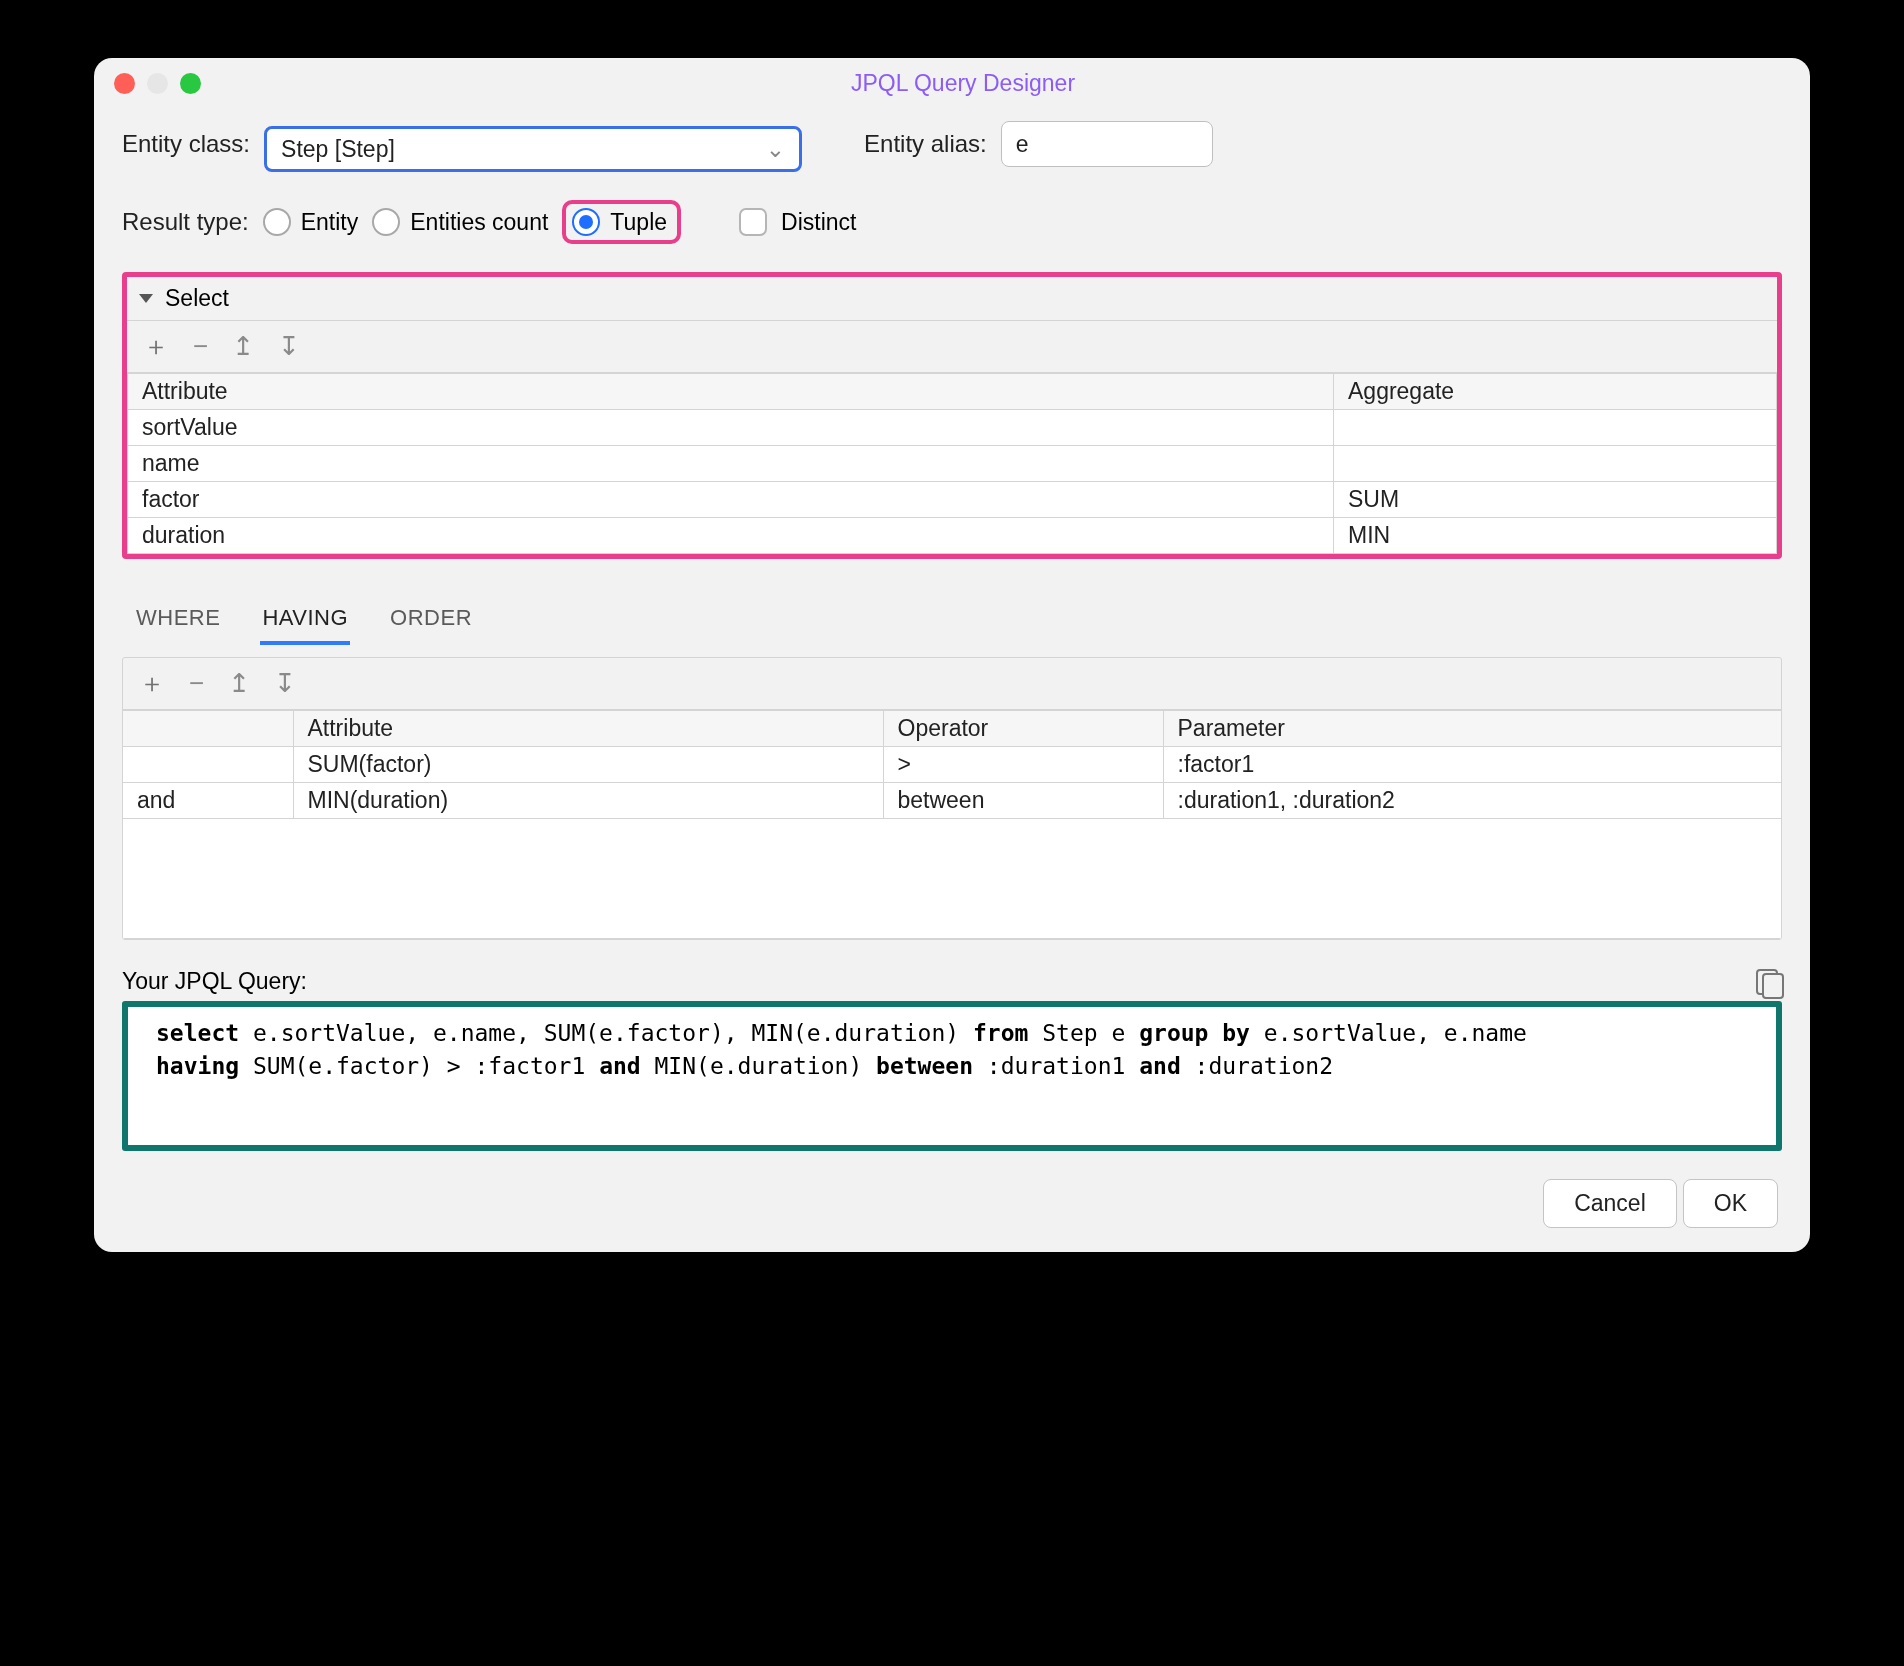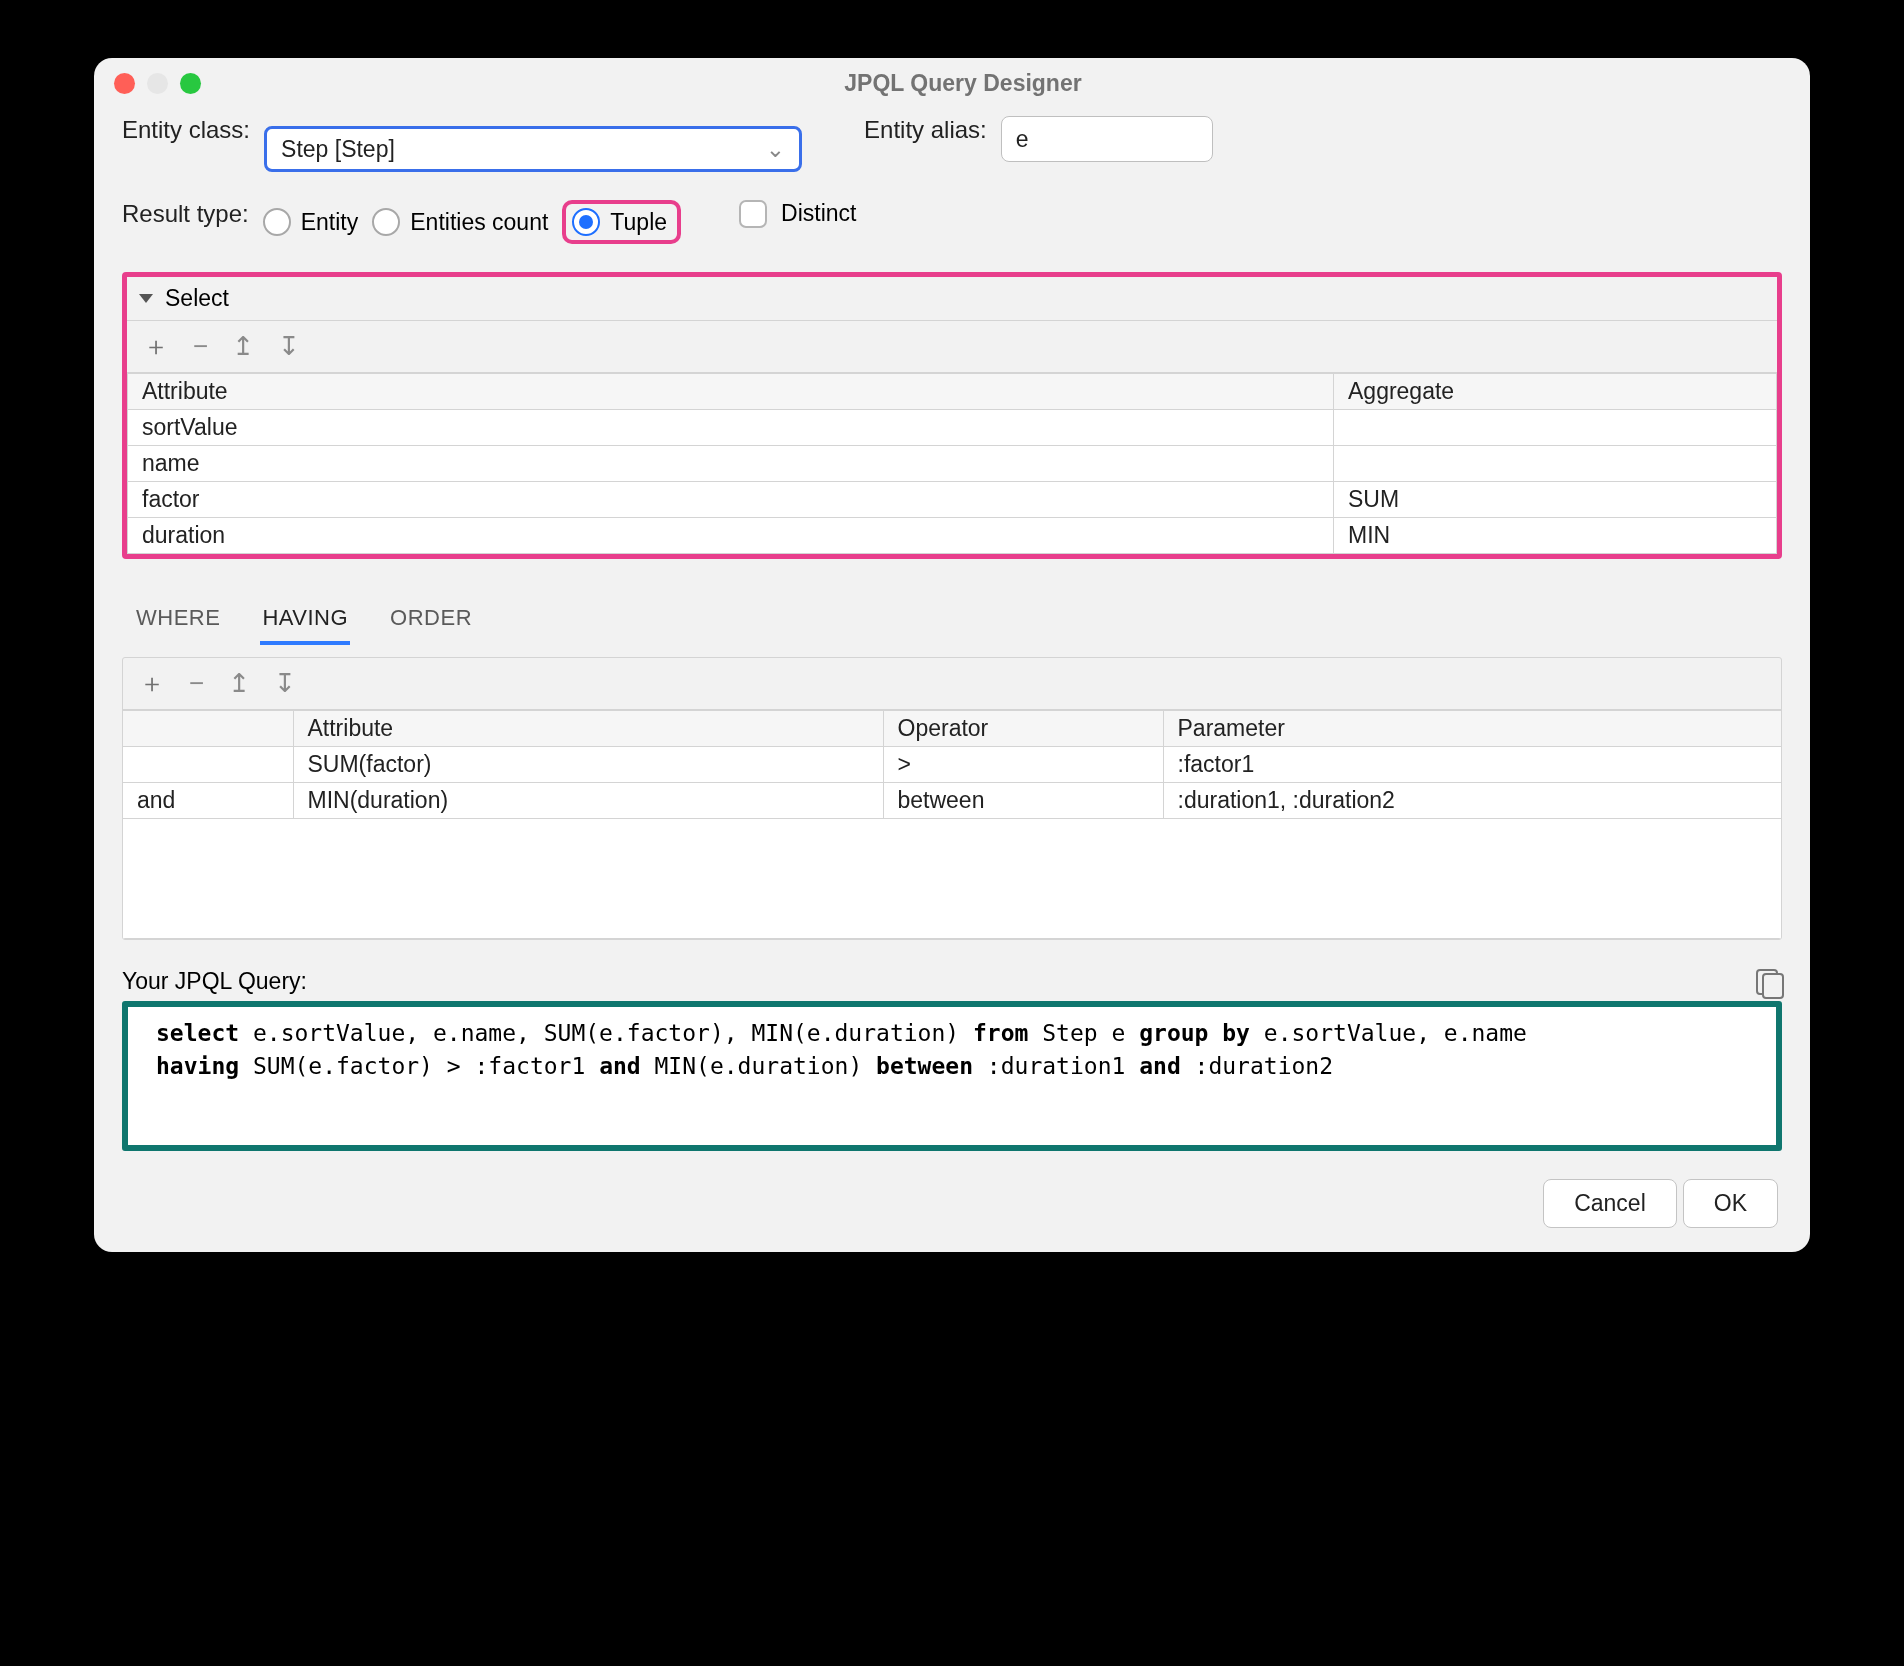--- a/index.html
+++ b/index.html
@@ -28,25 +28,25 @@
     padding: 0 20px;
     position: relative;
   }
   .traffic { display: flex; gap: 12px; }
   .tl-btn { width: 21px; height: 21px; border-radius: 50%; }
   .tl-close { background: #ff5f57; }
   .tl-min   { background: #e6e6e6; }
   .tl-max   { background: #28c840; }
   .title {
     position: absolute; left: 0; right: 0; text-align: center;
-    font-weight: 700; font-size: 23px; color: #737373; padding-left: 22px;
+    font-weight: 400; font-size: 23px; color: #8b5cf6; padding-left: 22px;
   }
   .content { padding: 8px 28px 0 28px; }
 
-  .row { display: flex; gap: 14px; margin-bottom: 28px; }
+  .row { display: flex; align-items: center; gap: 14px; margin-bottom: 28px; }
   .label { color: #222; font-size: 24px; }
   .field {
     border: 1px solid #bfbfbf; border-radius: 8px; background: #fff;
     height: 46px; padding: 0 14px; display: flex; align-items: center;
     font-size: 23px; color: #222;
   }
   .combo { width: 538px; border: 3px solid #3a6fea; justify-content: space-between; margin-top: 10px; }
   .combo .chev { color: #888; }
   .alias-input { width: 212px; }
 

